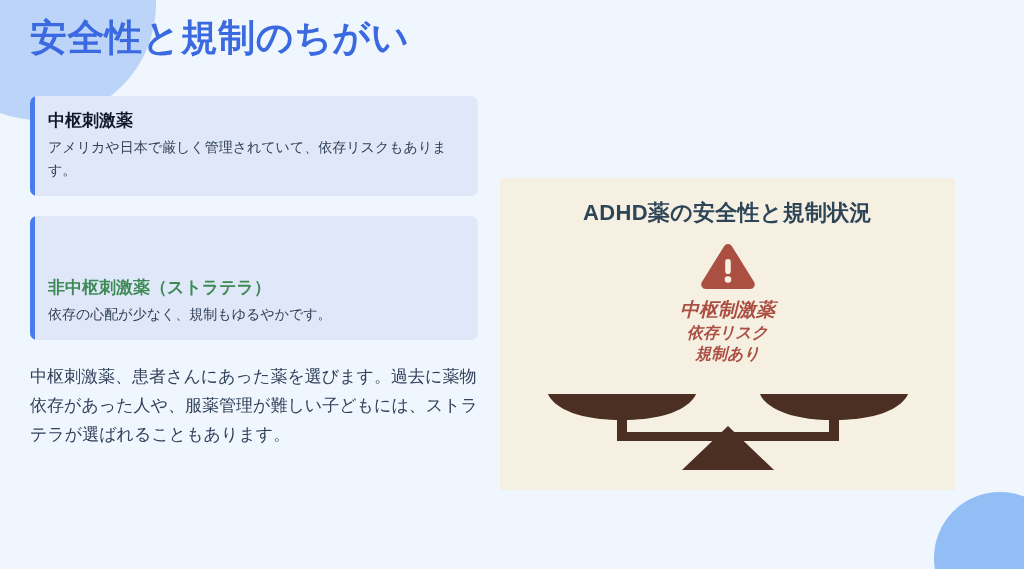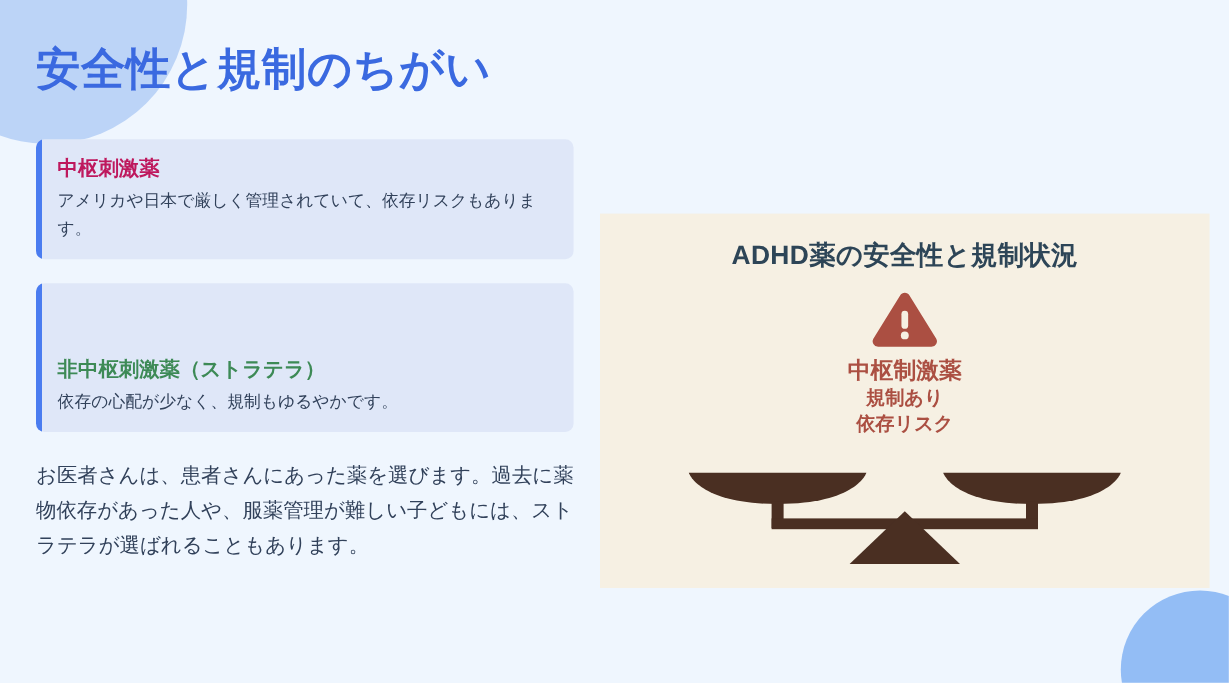--- a/index.html
+++ b/index.html
@@ -10,60 +10,61 @@
     overflow:hidden;position:relative;
   }
   #stage{position:absolute;inset:0;overflow:hidden;}
 
   
   .deco{position:absolute;border-radius:50%;}
   #deco-tl{width:232px;height:232px;left:-76px;top:-112px;background:#bcd4f7;}
   #deco-br{width:132px;height:132px;left:934px;top:492px;background:#93bdf5;}
 
   
-  #left-col{position:absolute;left:30px;top:36px;width:448px;}
+  #left-col{position:absolute;left:30px;top:16px;width:448px;}
 
   #page-title{
     font-size:37px;line-height:1.18;font-weight:bold;
     color:#3a69e0;letter-spacing:.5px;margin:0 0 36px 0;white-space:nowrap;
   }
 
   .info-card{
     position:relative;background:#dfe7f8;border-radius:7px;
     padding:12px 16px 14px 18px;margin-bottom:20px;overflow:hidden;
   }
   .info-card .bar{
     position:absolute;left:0;top:0;bottom:0;width:5px;background:#4a7cf0;
   }
   .card-title{
     font-size:17px;font-weight:bold;line-height:1.5;margin-bottom:3px;
   }
-  .card-title.blue{color:#be185d;}
+  .card-title.blue{color:#0f172a;}
   .card-title.green{color:#3d8a56;margin-top:47px;}
   .card-body{
     font-size:14px;line-height:1.62;color:#31415a;
   }
 
   #closing-note{
     font-size:17px;line-height:1.72;color:#31415a;margin-top:22px;
   }
 
   
   #figure-panel{
-    position:absolute;left:500px;top:178px;width:508px;height:312px;
+    position:absolute;left:500px;top:178px;width:455px;height:312px;
     background:#f6f0e3;
   }
   #figure-title{
     text-align:center;font-size:22px;font-weight:bold;color:#2d4557;
     margin-top:20px;letter-spacing:.3px;
   }
 
   #figure-columns{
     display:flex;justify-content:space-around;align-items:flex-start;
     margin-top:14px;
+    font-style:italic;
   }
   .fig-col{width:50%;text-align:center;}
   .fig-icon{height:50px;display:flex;align-items:center;justify-content:center;}
   .fig-label{
     font-size:19px;font-weight:bold;margin-top:6px;line-height:1.25;
   }
   .fig-sub{font-size:16px;font-weight:bold;line-height:1.35;}
   .risk{color:#ab4f42;}
   .safe{color:#5f9362;}
 
@@ -86,41 +87,41 @@
       <div class="card-title blue">中枢刺激薬</div>
       <div class="card-body">アメリカや日本で厳しく管理されていて、依存リスクもあります。</div>
     </div>
 
     <div class="info-card">
       <span class="bar"></span>
       <div class="card-title green">非中枢刺激薬（ストラテラ）</div>
       <div class="card-body">依存の心配が少なく、規制もゆるやかです。</div>
     </div>
 
-    <p id="closing-note">お医者さんは、患者さんにあった薬を選びます。過去に薬物依存があった人や、服薬管理が難しい子どもには、ストラテラが選ばれることもあります。</p>
+    <p id="closing-note">中枢刺激薬、患者さんにあった薬を選びます。過去に薬物依存があった人や、服薬管理が難しい子どもには、ストラテラが選ばれることもあります。</p>
 
   </div>
 
   <div id="figure-panel">
 
     <div id="figure-title">ADHD薬の安全性と規制状況</div>
 
     <div id="figure-columns">
 
       <div class="fig-col">
         <div class="fig-icon">
           <svg width="56" height="50" viewBox="0 0 56 50" aria-hidden="true">
             <path d="M24.1 4.2 L1.9 40.0 a4.6 4.6 0 0 0 3.9 7.0 H50.2 a4.6 4.6 0 0 0 3.9 -7.0 L31.9 4.2 a4.6 4.6 0 0 0 -7.8 0 Z" fill="#ab4f42"></path>
             <rect x="25.2" y="17" width="5.6" height="15" rx="2.8" fill="#f6f0e3"></rect>
             <circle cx="28" cy="37.5" r="3.3" fill="#f6f0e3"></circle>
           </svg>
         </div>
         <div class="fig-label risk">中枢制激薬</div>
+        <div class="fig-sub risk">依存リスク</div>
         <div class="fig-sub risk">規制あり</div>
-        <div class="fig-sub risk">依存リスク</div>
       </div>
 
 
     </div>
 
     <div id="scale-wrap">
       <svg width="400" height="90" viewBox="0 0 400 90" aria-hidden="true">
         <g fill="#4a2f22">
           <path d="M20 8 H168 C168 8 160 34 94 34 C28 34 20 8 20 8 Z"></path>
           <path d="M232 8 H380 C380 8 372 34 306 34 C240 34 232 8 232 8 Z"></path>

